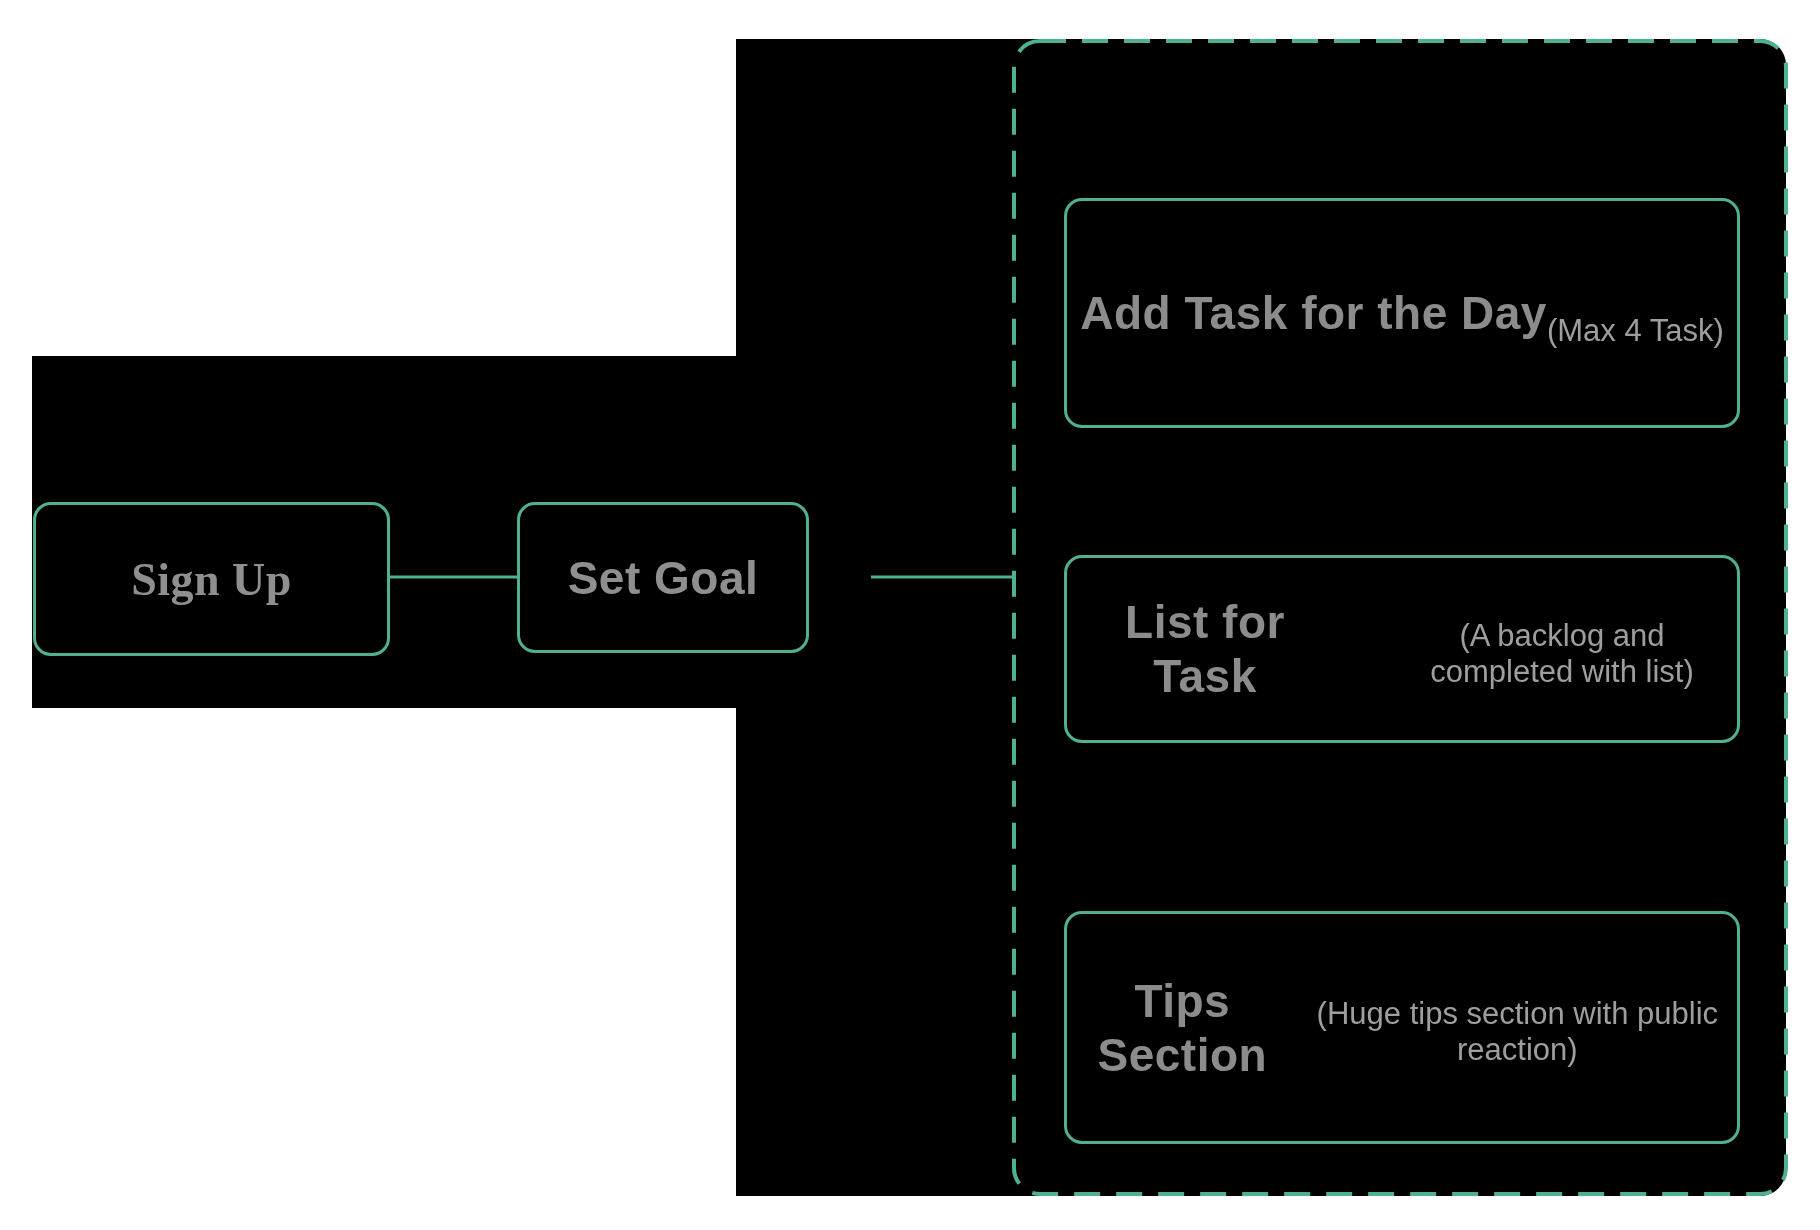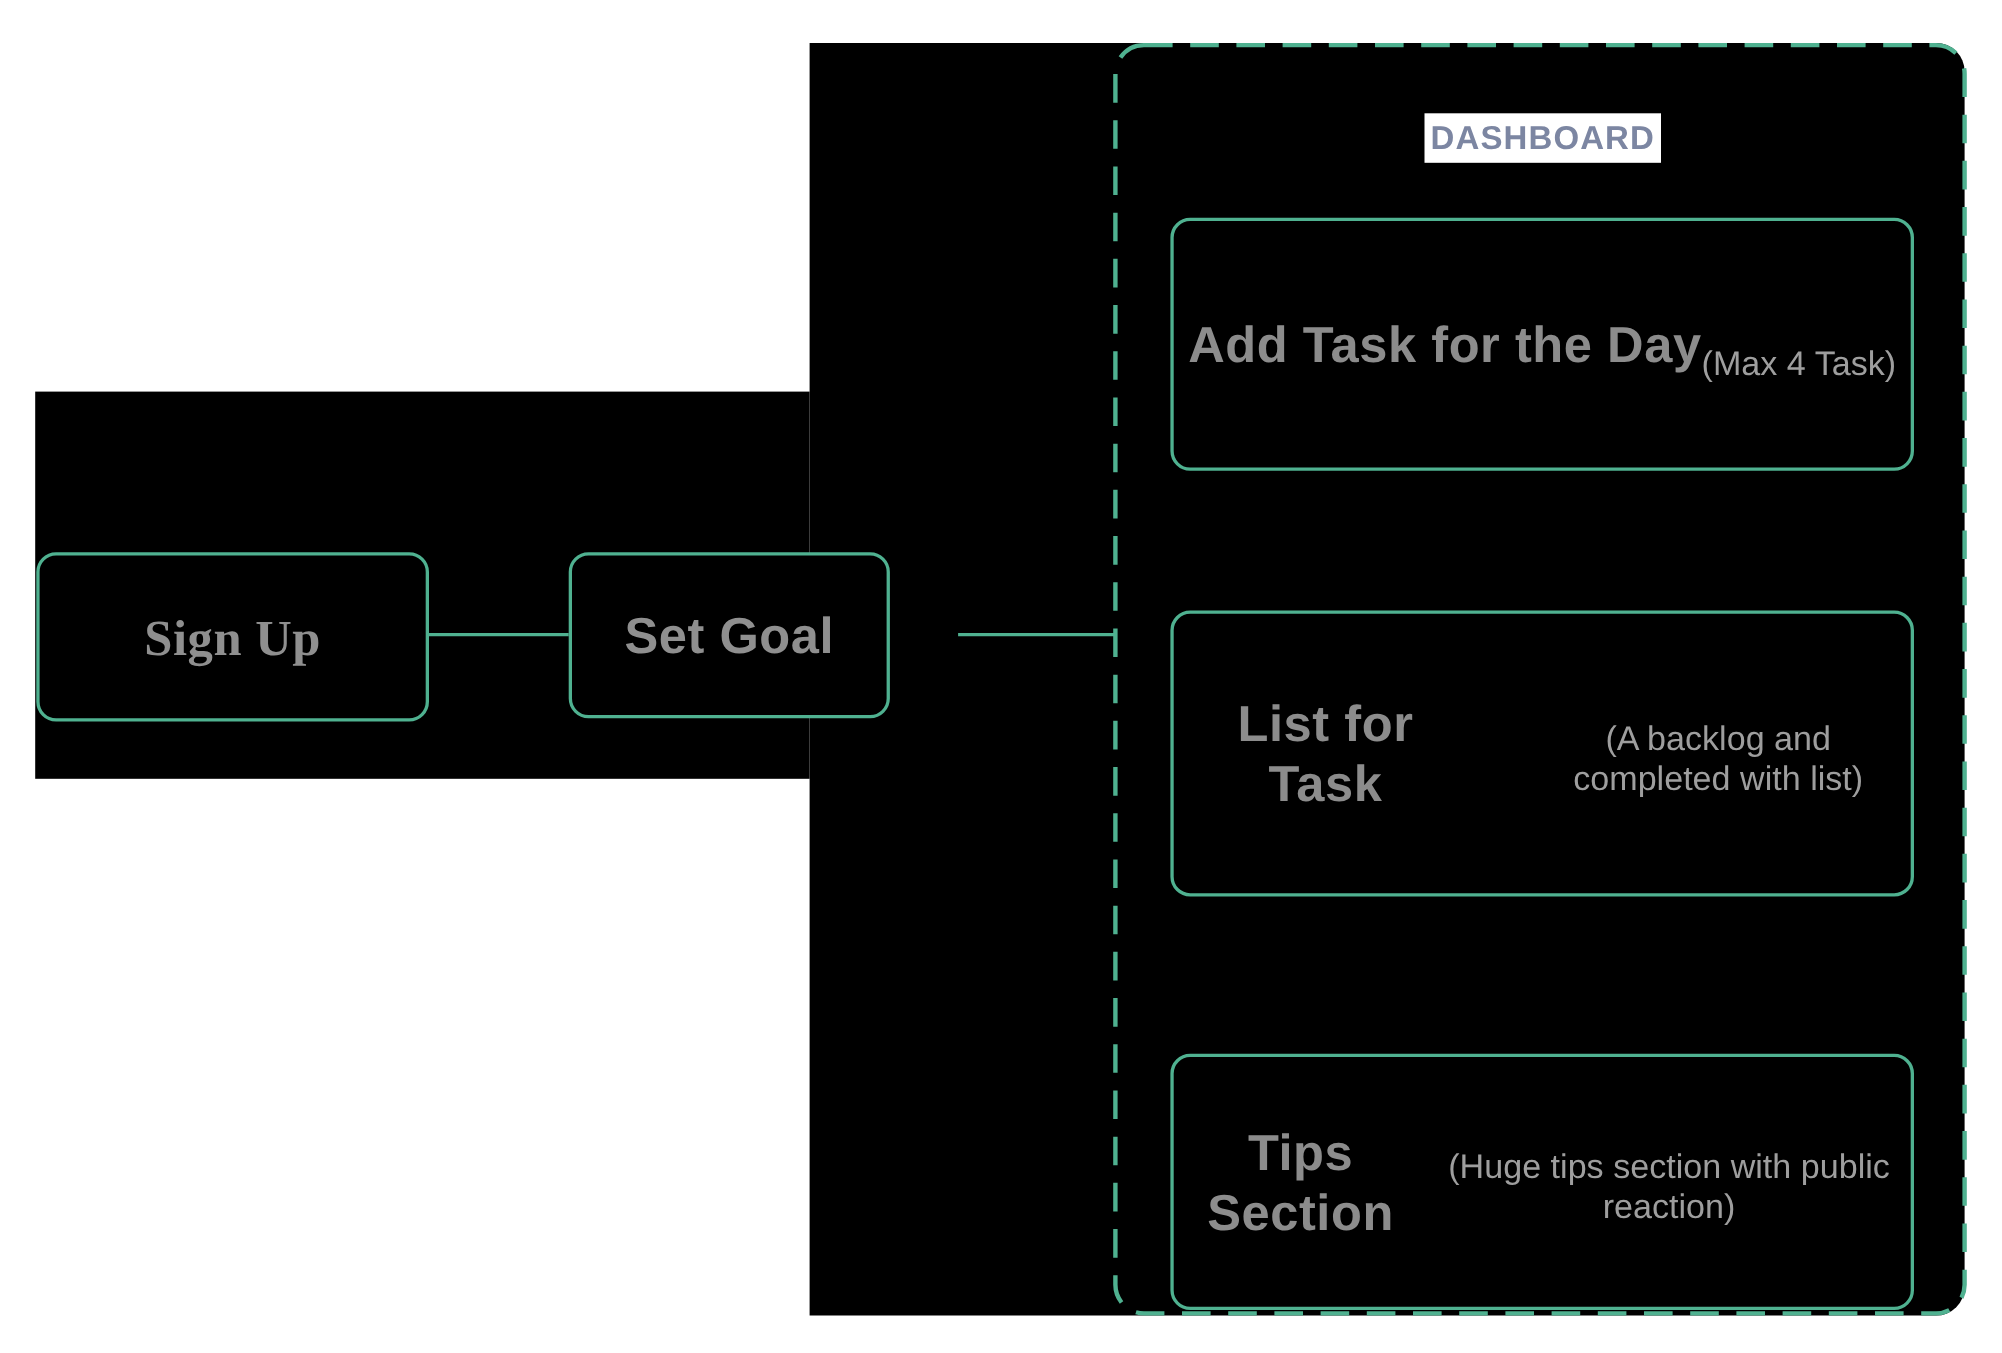--- a/index.html
+++ b/index.html
@@ -41,22 +41,22 @@
     background:var(--highlight);display:flex;align-items:center;justify-content:center;}
   .dash-chip span{color:var(--dashboard_label);font-size:30px;font-weight:bold;
     letter-spacing:1px;}
 
   
   .card{position:absolute;left:1064px;width:676px;border:3px solid var(--accent_teal);
     border-radius:18px;background:var(--diagram_fill);
     display:flex;flex-direction:row;align-items:center;justify-content:center;
     text-align:center;}
   .card-1{top:198px;height:230px;}
-  .card-2{top:555px;height:260px;gap:44px;}
-  .card-3{top:911px;height:233px;margin-top:47px;}
+  .card-2{top:555px;height:188px;gap:44px;}
+  .card-3{top:911px;height:233px;}
   .card-title{color:var(--card_title);font-size:46px;font-weight:bold;letter-spacing:.5px;}
   .card-sub{color:var(--card_subtitle);font-size:31px;line-height:1.16;}
   .card-1 .card-sub{margin-top:35px;}
   .card-2 .card-sub{margin-top:10px;max-width:350px;}
   .card-3 .card-sub{margin-top:8px;max-width:540px;}
 </style>
 </head>
 <body>
 
 <div class="canvas">
@@ -71,23 +71,20 @@
   </svg>
 
   <div class="node node-signup">
     <span class="node-label">Sign Up</span>
   </div>
 
   <div class="node node-setgoal">
     <span class="node-label">Set Goal</span>
   </div>
 
-  <div class="dash-chip">
-    <span>DASHBOARD</span>
-  </div>
 
   <div class="card card-1">
     <div class="card-title">Add Task for the Day</div>
     <div class="card-sub">(Max 4 Task)</div>
   </div>
 
   <div class="card card-2">
     <div class="card-title">List for Task</div>
     <div class="card-sub">(A backlog and completed with list)</div>
   </div>

